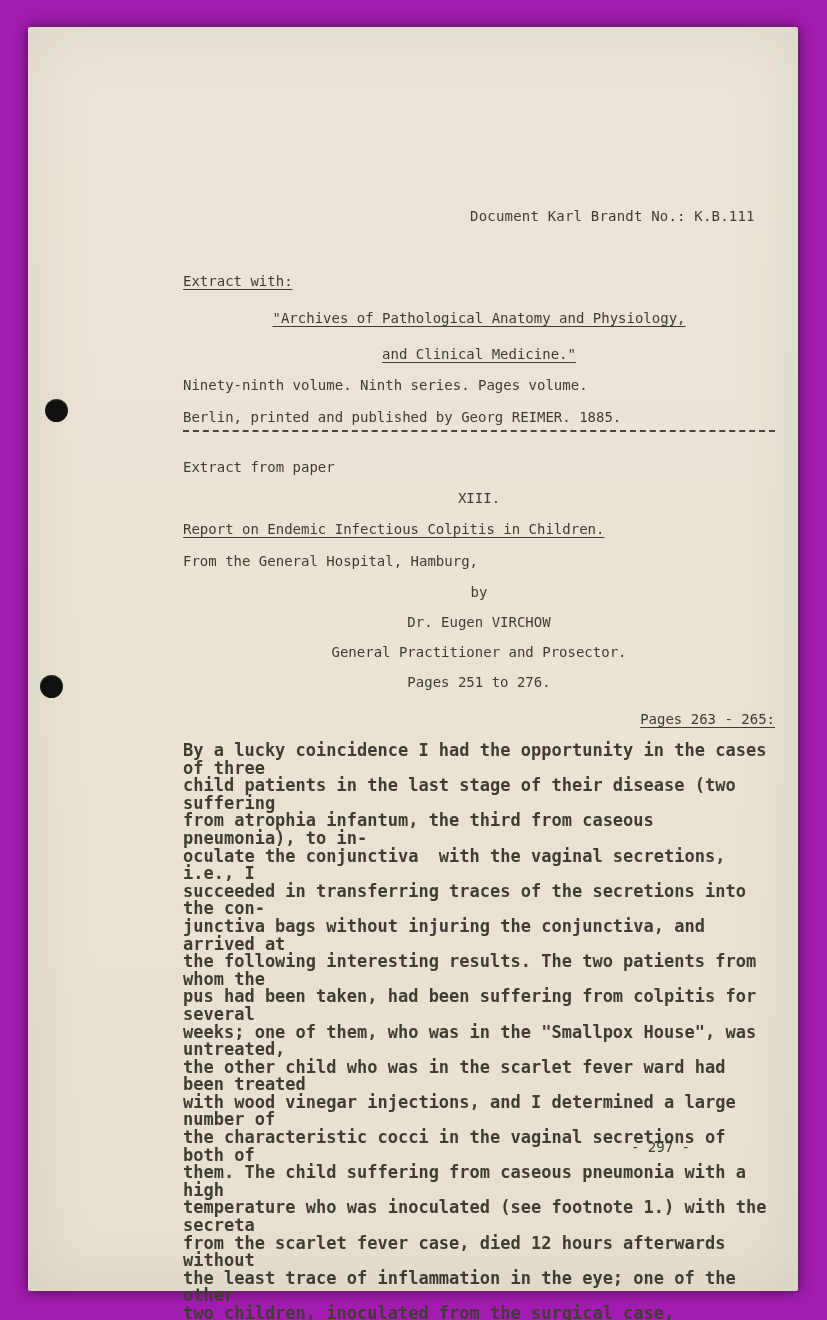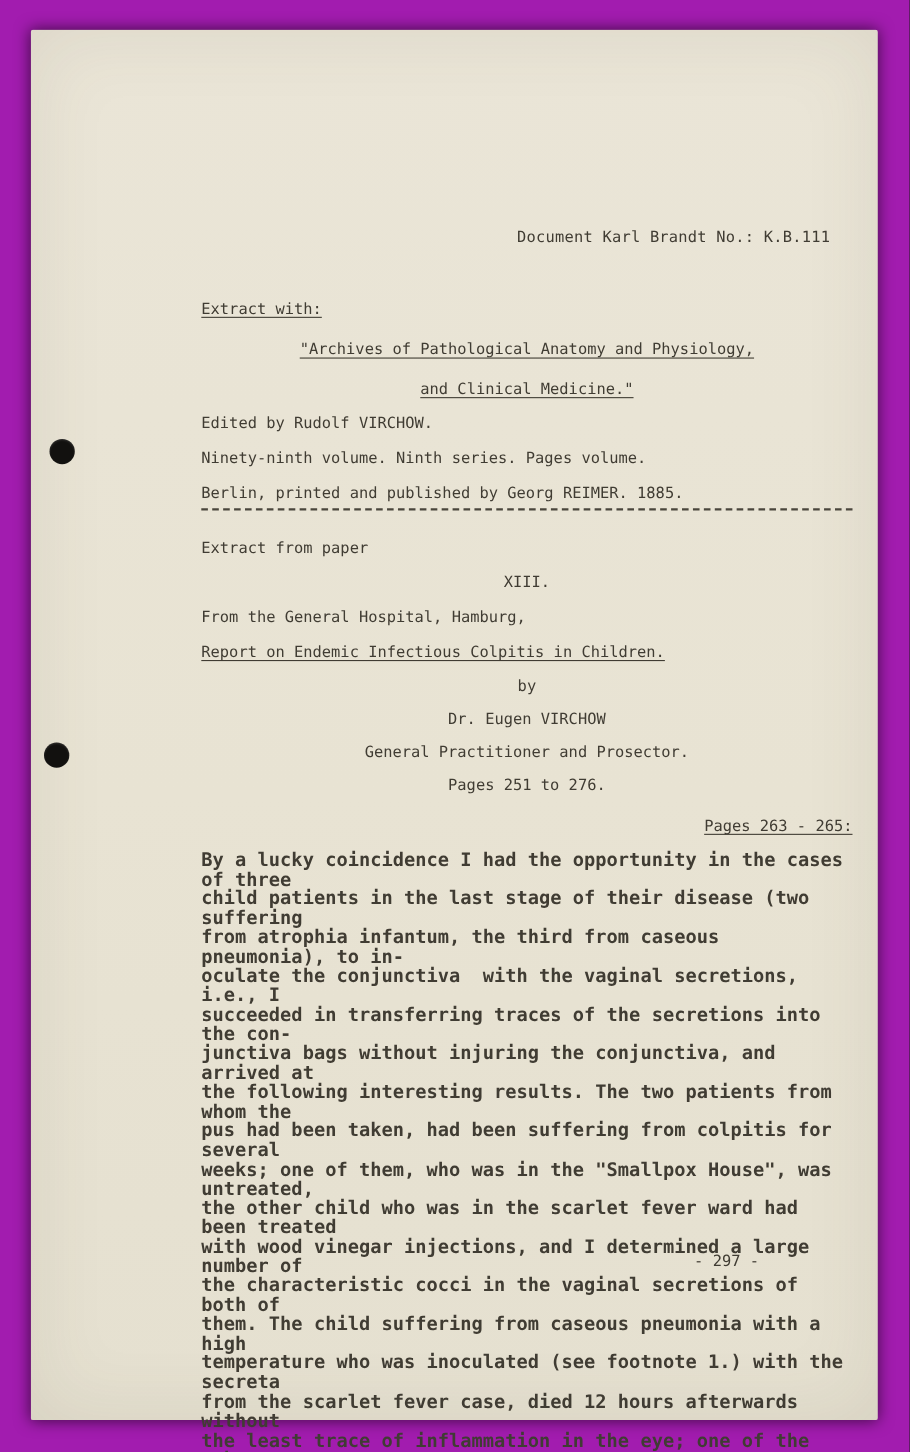--- a/index.html
+++ b/index.html
@@ -104,35 +104,34 @@
     <div class="doc-number">Document Karl Brandt No.: K.B.111</div>
 
     <div class="content">
 
       <div class="line mb-lg"><span class="u">Extract with:</span></div>
 
       <div class="center mb-lg"><span class="u">"Archives of Pathological Anatomy and Physiology,</span></div>
 
       <div class="center mb-md"><span class="u">and Clinical Medicine."</span></div>
 
-      <div class="line mb-md">Edited by Rudolf VIRCHOW.</div>
 
       <div class="line mb-md">Ninety-ninth volume. Ninth series. Pages volume.</div>
 
       <div class="line mb-sm">Berlin, printed and published by Georg REIMER. 1885.</div>
 
       <hr class="rule">
 
       <div class="line mb-md">Extract from paper</div>
 
       <div class="center mb-md">XIII.</div>
 
+      <div class="line mb-md"><span class="u">Report on Endemic Infectious Colpitis in Children.</span></div>
+
       <div class="line mb-md">From the General Hospital, Hamburg,</div>
-
-      <div class="line mb-md"><span class="u">Report on Endemic Infectious Colpitis in Children.</span></div>
 
       <div class="center mb-md">by</div>
 
       <div class="center mb-md">Dr. Eugen VIRCHOW</div>
 
       <div class="center mb-md">General Practitioner and Prosector.</div>
 
       <div class="center mb-lg">Pages 251 to 276.</div>
 
       <div class="line pages-heading"><span class="u">Pages 263 - 265:</span></div>

